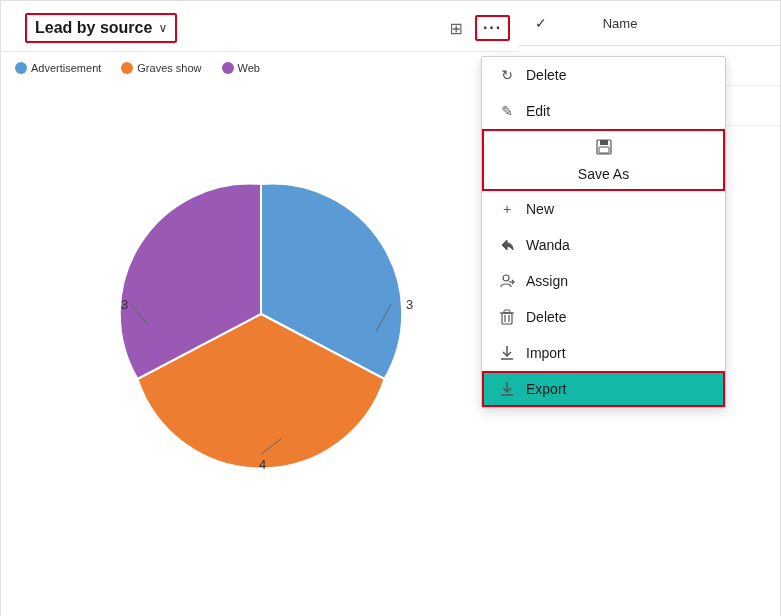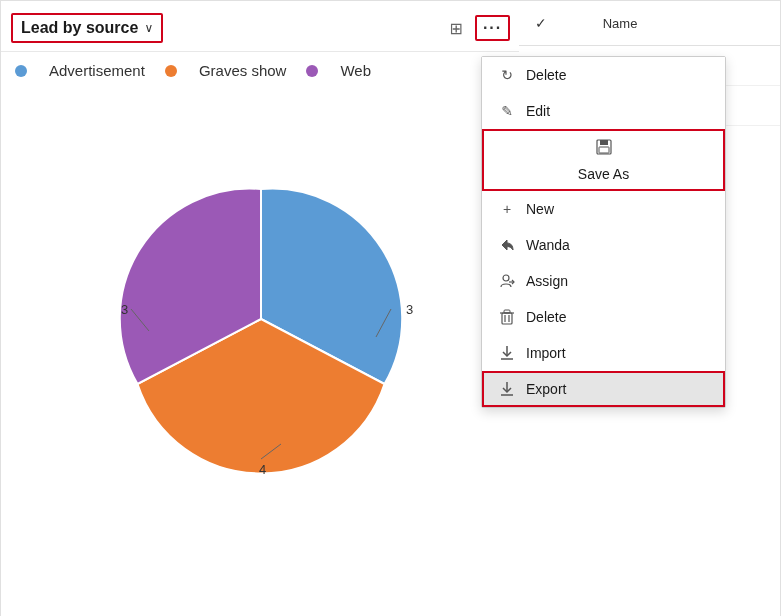--- a/index.html
+++ b/index.html
@@ -28,21 +28,21 @@
       width: 520px;
       height: 616px;
       border-right: 1px solid #e0e0e0;
       background: #fff;
     }
 
     .chart-header {
       display: flex;
       align-items: center;
       justify-content: space-between;
-      padding: 12px 10px 8px 10px;
+      padding: 12px 10px 8px 24px;
       border-bottom: 1px solid #e8e8e8;
     }
 
     .chart-title-area {
       display: flex;
       align-items: center;
       gap: 6px;
       border: 2px solid #d0021b;
       padding: 4px 8px;
       border-radius: 2px;
@@ -89,22 +89,22 @@
     .legend {
       display: flex;
       align-items: center;
       gap: 20px;
       padding: 10px 14px;
     }
 
     .legend-item {
       display: flex;
       align-items: center;
-      gap: 22px;
-      font-size: 15px;
+      gap: 4px;
+      font-size: 11px;
       color: #333;
     }
 
     .legend-dot {
       width: 12px;
       height: 12px;
       border-radius: 50%;
     }
 
     .dot-blue { background: #5b9bd5; }
@@ -179,21 +179,21 @@
       gap: 10px;
       padding: 9px 16px;
       font-size: 14px;
       color: #1a1a1a;
       cursor: pointer;
       background: #fff;
     }
 
     .menu-item.highlighted {
       border: 2px solid #d0021b;
-      background: #e5e5e5;
+      background: #14b8a6;
     }
 
     .menu-icon {
       width: 18px;
       height: 18px;
       display: flex;
       align-items: center;
       justify-content: center;
       font-size: 14px;
       color: #555;

